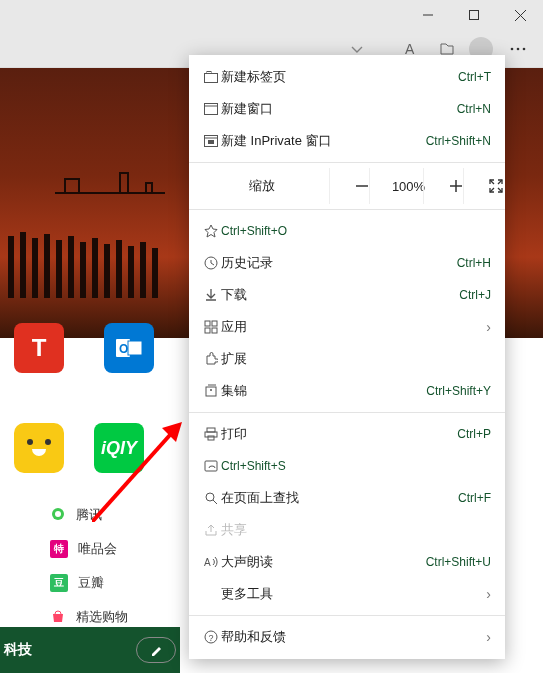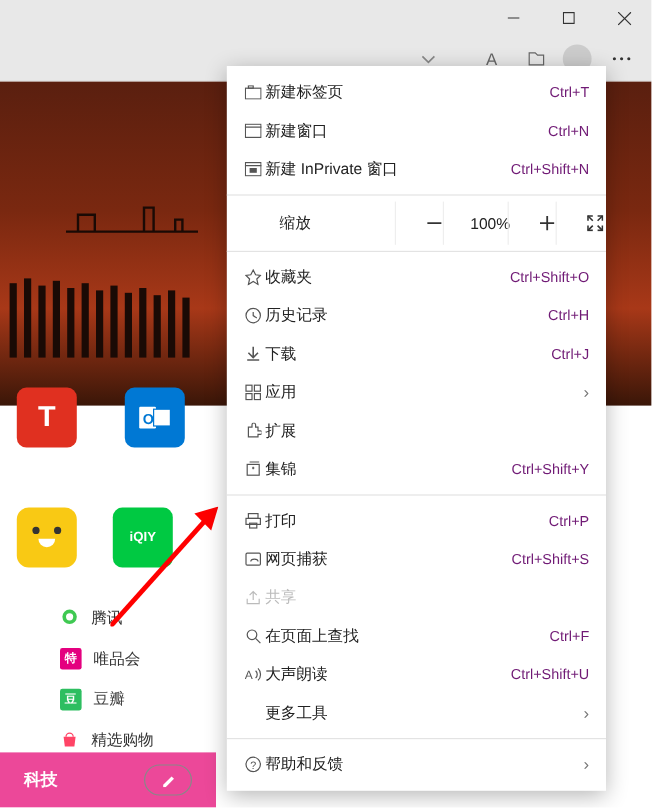--- a/index.html
+++ b/index.html
@@ -18,43 +18,43 @@
 .hero { height: 270px; background: linear-gradient(to bottom, #5a1f0f 0%, #7a2810 40%, #a83818 70%, #3a1608 100%); position: relative; }
 .hero-pier { position: absolute; bottom: 40px; left: 0; width: 180px; height: 80px; }
 .pier-post { position: absolute; bottom: 0; width: 6px; background: #1a0a05; }
 
 .tiles { position: absolute; top: 255px; left: 14px; display: flex; gap: 30px; }
 .tile-wrap { display: flex; flex-direction: column; align-items: center; gap: 6px; }
 .tile { width: 50px; height: 50px; border-radius: 8px; display: flex; align-items: center; justify-content: center; font-size: 24px; font-weight: bold; color: #fff; }
 .tile-red { background: #e03020; }
 .tile-blue { background: #0078d4; }
 .tile-yellow { background: #f9c914; border-radius: 10px; position: relative; }
-.tile-green { background: #00c942; color: #fff; font-size: 11px; font-weight: bold; display:flex; align-items:center; justify-content:center;}
+.tile-green { background: #00c942; color: #fff; font-size: 18px; font-weight: bold; display:flex; align-items:center; justify-content:center;font-style:italic;}
 .tile-label { color: #fff; font-size: 13px; }
 
 .tiles2 { position: absolute; top: 355px; left: 14px; display: flex; gap: 30px; }
 
 .links-area { position: absolute; top: 410px; left: 0; width: 180px; background: #fff; padding: 20px 0 0 50px; }
 .link-row { display: flex; align-items: center; gap: 10px; height: 34px; font-size: 13px; color: #333; }
 .link-badge { width: 18px; height: 18px; border-radius: 2px; display: flex; align-items: center; justify-content: center; font-size: 10px; color: #fff; font-weight: bold; }
 
-.bottom-bar { position: absolute; bottom: 0; left: 0; width: 180px; height: 46px; background: #ec4899; display: flex; align-items: center; justify-content: space-between; padding: 0 20px; margin-top: 12px; }
+.bottom-bar { position: absolute; bottom: 0; left: 0; width: 180px; height: 46px; background: #14532d; display: flex; align-items: center; justify-content: space-between; padding: 0 4px; margin-top: 12px; }
 .bottom-label { color: #fff; font-size: 14px; font-weight: bold; }
 .pill-btn { border: 1px solid #888; border-radius: 14px; height: 26px; width: 40px; display: flex; align-items: center; justify-content: center; color: #fff; }
 
 .arrow { position: absolute; top: 354px; left: 92px; width: 90px; height: 100px; pointer-events: none; z-index: 5; }
 
 .menu { position: absolute; top: 55px; right: 38px; width: 316px; background: #fff; box-shadow: 0 4px 18px rgba(0,0,0,.3); z-index: 10; padding: 6px 0; font-size: 13px; color: #222; }
 .menu-item { display: flex; align-items: center; min-height: 32px; padding: 0 14px; gap: 2px; cursor: default; }
 .m-icon { width: 16px; height: 16px; display: flex; align-items: center; justify-content: center; flex-shrink: 0; color: #555; }
 .m-label { flex: 1; }
-.m-shortcut { color: #701a75; font-size: 12px; }
+.m-shortcut { color: #14532d; font-size: 12px; }
 .m-arrow { width: 12px; text-align: right; color: #777; font-size: 14px; }
 .menu-sep { height: 1px; background: #e3e3e3; margin: 5px 0; }
-.zoom-row { display: flex; align-items: center; height: 36px; padding: 0 2px 0 14px; }
+.zoom-row { display: flex; align-items: center; height: 36px; padding: 0 2px 0 14px; margin-left: 16px; }
 .zoom-label { flex: 1; padding-left: 30px; }
 .zoom-btn { width: 40px; height: 36px; display: flex; align-items: center; justify-content: center; border-left: 1px solid #eee; padding-left: 24px; }
 
 .lion-face { position:absolute; width:100%; height:100%; }
 .lion-eye { position:absolute; width:6px; height:6px; background:#333; border-radius:50%; top:16px; }
 .lion-mouth { position:absolute; width:14px; height:7px; background:#fff; border-radius:0 0 14px 14px; top:26px; left:18px;}
 </style>
 </head>
 <body>
 
@@ -252,21 +252,20 @@
         </svg>
       </span>
   </div>
   <div class="menu-sep"></div>
   <div class="menu-item">
     <span class="m-icon">
         <svg width="14" height="14">
           <path d="M7 1 L9 5 L13 5.5 L10 8.5 L11 13 L7 10.5 L3 13 L4 8.5 L1 5.5 L5 5 Z" stroke="#555" fill="none"></path>
         </svg>
       </span>
-    <span class="m-label">收藏夹</span>
     <span class="m-shortcut">Ctrl+Shift+O</span>
   </div>
   <div class="menu-item">
     <span class="m-icon">
         <svg width="14" height="14">
           <circle cx="7" cy="7" r="6" stroke="#555" fill="none"></circle>
           <path d="M7 4 L7 7 L10 9" stroke="#555" fill="none"></path>
         </svg>
       </span>
     <span class="m-label">历史记录</span>
@@ -325,40 +324,39 @@
     <span class="m-label">打印</span>
     <span class="m-shortcut">Ctrl+P</span>
   </div>
   <div class="menu-item">
     <span class="m-icon">
         <svg width="14" height="14">
           <rect x="1" y="2" width="12" height="10" rx="1" stroke="#555" fill="none"></rect>
           <path d="M5 9 a3 2 0 0 1 6 0" stroke="#555" fill="none"></path>
         </svg>
       </span>
-    <span class="m-label">网页捕获</span>
     <span class="m-shortcut">Ctrl+Shift+S</span>
-  </div>
-  <div class="menu-item" style="color:#bbb">
-    <span class="m-icon">
-        <svg width="14" height="14">
-          <path d="M2 8 v4 h10 v-4 M7 2 v7 M4 5 L7 2 L10 5" stroke="#bbb" fill="none"></path>
-        </svg>
-      </span>
-    <span class="m-label">共享</span>
   </div>
   <div class="menu-item">
     <span class="m-icon">
         <svg width="14" height="14">
           <circle cx="6" cy="6" r="4" stroke="#555" fill="none"></circle>
           <line x1="9" y1="9" x2="13" y2="13" stroke="#555"></line>
         </svg>
       </span>
     <span class="m-label">在页面上查找</span>
     <span class="m-shortcut">Ctrl+F</span>
+  </div>
+  <div class="menu-item" style="color:#bbb">
+    <span class="m-icon">
+        <svg width="14" height="14">
+          <path d="M2 8 v4 h10 v-4 M7 2 v7 M4 5 L7 2 L10 5" stroke="#bbb" fill="none"></path>
+        </svg>
+      </span>
+    <span class="m-label">共享</span>
   </div>
   <div class="menu-item">
     <span class="m-icon">
         <svg width="14" height="14">
           <text x="0" y="11" font-size="10" fill="#555">A</text>
           <path d="M9 4 a4 4 0 0 1 0 6 M11 2 a7 7 0 0 1 0 10" stroke="#555" fill="none"></path>
         </svg>
       </span>
     <span class="m-label">大声朗读</span>
     <span class="m-shortcut">Ctrl+Shift+U</span>

